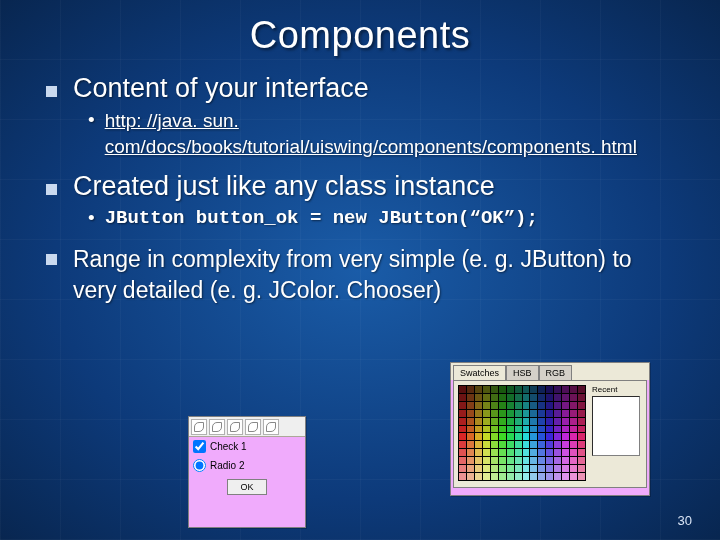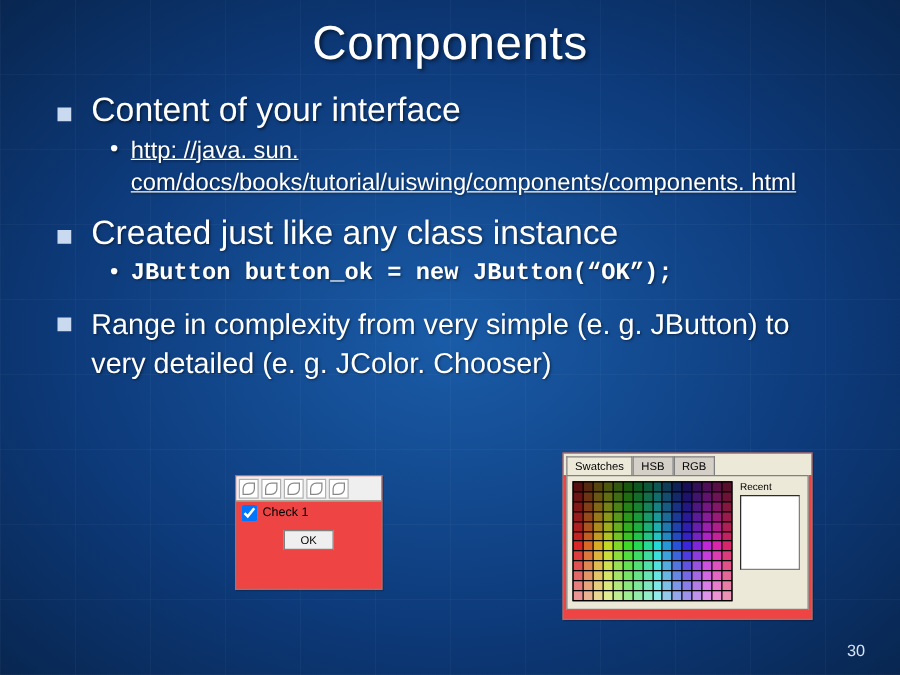--- a/index.html
+++ b/index.html
@@ -73,28 +73,28 @@
   .slide-num {
     position: absolute;
     right: 28px;
     bottom: 12px;
     font-size: 13px;
     color: #d9e4f5;
   }
   
   .shot {
     position: absolute;
-    background: #ef4444;
+    background: #f0abfc;
     border: 1px solid #808080;
     box-shadow: 1px 1px 0 rgba(0,0,0,0.2);
     font-family: Tahoma, sans-serif;
     color: #000;
   }
   
-  .p1 { left: 188px; top: 380px; width: 118px; height: 92px; font-size: 10px; }
+  .p1 { left: 188px; top: 416px; width: 118px; height: 112px; font-size: 10px; }
   .p1 .tb { height: 20px; display: flex; gap: 2px; padding: 2px; border-bottom: 1px solid #aca899; background: #efefef; }
   .p1 .ico { width: 16px; height: 16px; border: 1px solid #b0b0b0; background: #fff; position: relative; }
   .p1 .ico::after { content:""; position:absolute; inset:2px; border:1px solid #888; border-radius:50% 0 50% 0; }
   .p1 .row { display:flex; align-items:center; gap:4px; padding:3px 4px; }
   .p1 input { margin:0; }
   .p1 .okbtn { display:block; margin:4px auto 0; width:40px; height:16px; background:#efefef; border:1px solid #808080; font-size:9px; text-align:center; line-height:14px; }
   
   .p2 { left: 450px; top: 362px; width: 200px; height: 134px; font-size: 9px; }
   .p2 .tabs { display:flex; background:#ece9d8; padding:2px 2px 0 2px; gap:0; }
   .p2 .tab { padding:2px 6px; border:1px solid #808080; border-bottom:none; background:#ece9d8; font-size:9px; color:#000; }
@@ -142,20 +142,24 @@
   <div class="tb">
     <div class="ico"></div>
     <div class="ico"></div>
     <div class="ico"></div>
     <div class="ico"></div>
     <div class="ico"></div>
   </div>
   <div class="row">
     <input type="checkbox" checked="" style="">
     <span>Check 1</span>
+  </div>
+  <div class="row">
+    <input type="radio" checked="" style="">
+    <span>Radio 2</span>
   </div>
   <div class="okbtn">OK</div>
 </div>
 
 <div class="shot p2">
   <div class="tabs">
     <div class="tab">Swatches</div>
     <div class="tab off">HSB</div>
     <div class="tab off">RGB</div>
   </div>

